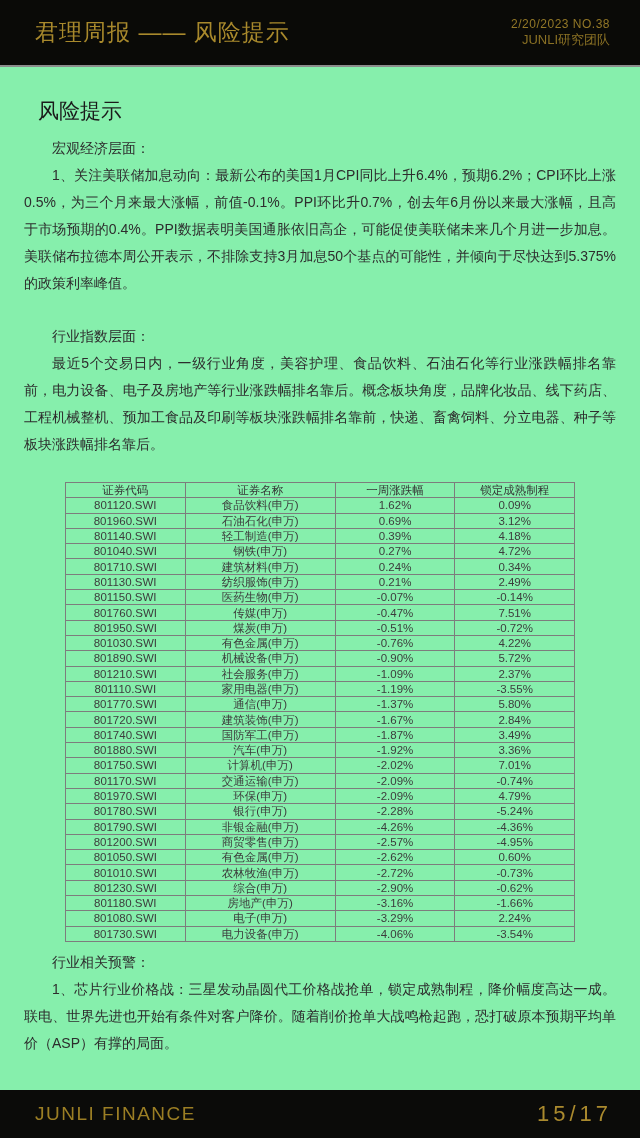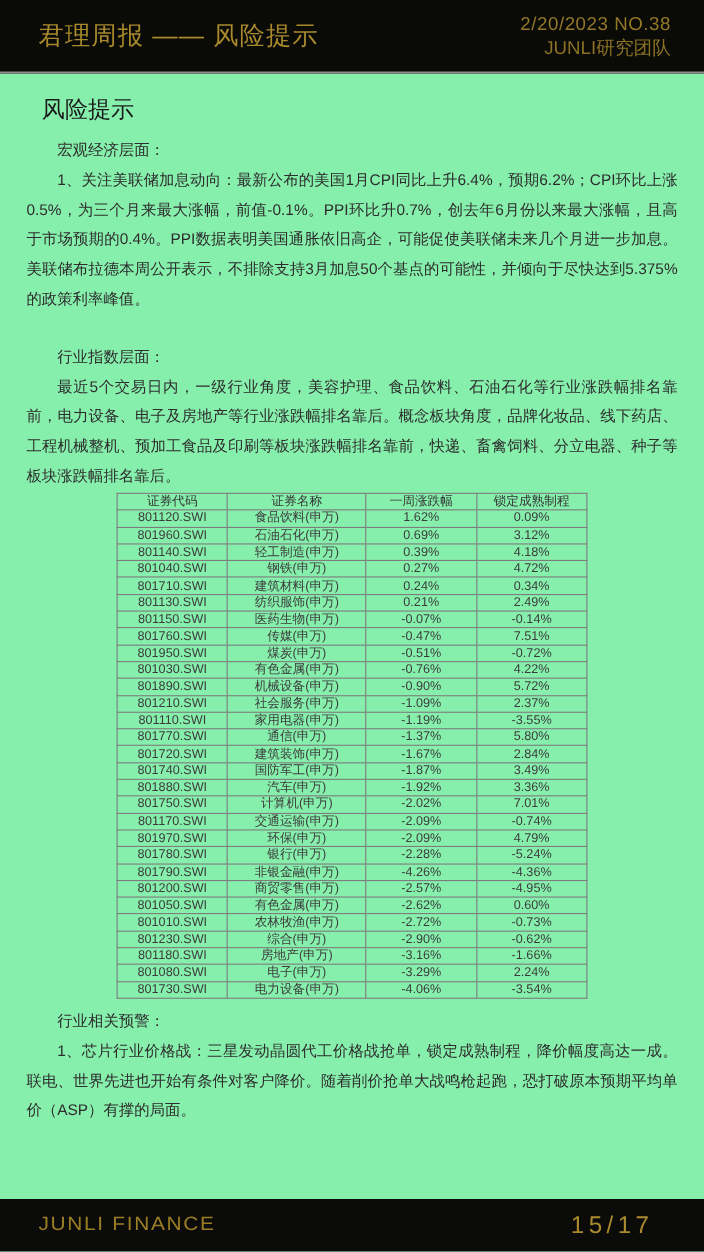--- a/index.html
+++ b/index.html
@@ -21,26 +21,26 @@
     display: flex; align-items: center; justify-content: space-between;
     padding: 0 30px 0 35px;
   }
   .header-title {
     color: #a8892c;
     font-size: 23px;
     letter-spacing: 1px;
     white-space: nowrap;
   }
   .header-right { text-align: right; line-height: 1.25; }
-  .header-issue { color: #937827; font-size: 17px; letter-spacing: 0.5px; margin-left: 21px; }
-  .header-team  { color: #8a7124; font-size: 17px; }
+  .header-issue { color: #937827; font-size: 12px; letter-spacing: 0.5px; margin-left: 21px; }
+  .header-team  { color: #8a7124; font-size: 13px; }
   
   .main {
     flex: 1 1 auto;
-    padding: 0 24px;
+    padding: 12px 24px;
     overflow: hidden;
     color: #2d2d2d;
     border-radius: 30px;
   }
   .page-title {
     font-size: 21px;
     font-weight: 400;
     color: #1a1a1a;
     margin: 18px 0 10px 14px;
   }
@@ -49,22 +49,22 @@
     line-height: 27px;
     text-align: justify;
     text-indent: 2em;
     color: #2d2d2d;
   }
   .section-label { text-align: left; }
   .gap-top { margin-top: 26px; }
   .small-gap-top { margin-top: 6px; }
   
   .industry-table {
-    width: 428px;
-    margin: 2px auto 7px auto;
+    width: 510px;
+    margin: 24px auto 7px auto;
     border-collapse: collapse;
     table-layout: fixed;
     color: #3c3c3c;
   }
   .industry-table th, .industry-table td {
     border: 1px solid #7d7d7d;
     font-size: 11.5px;
     font-weight: 400;
     text-align: center;
     vertical-align: middle;
@@ -77,21 +77,21 @@
   .industry-table th { color: #343434; }
   .col-code  { width: 23.5%; }
   .col-name  { width: 29.5%; }
   .col-week  { width: 23.5%; }
   .col-month { width: 23.5%; }
   
   .footer {
     flex: 0 0 48px; height: 48px;
     background: #0b0b09;
     display: flex; align-items: center; justify-content: space-between;
-    padding: 0 46px 0 35px;
+    padding: 0 28px 0 35px;
   }
   .footer-brand {
     color: #9b7e24;
     font-size: 19px;
     letter-spacing: 1.5px;
     font-weight: 400;
     transform: scaleY(0.92);
   }
   .footer-page {
     color: #aa8a2e;

